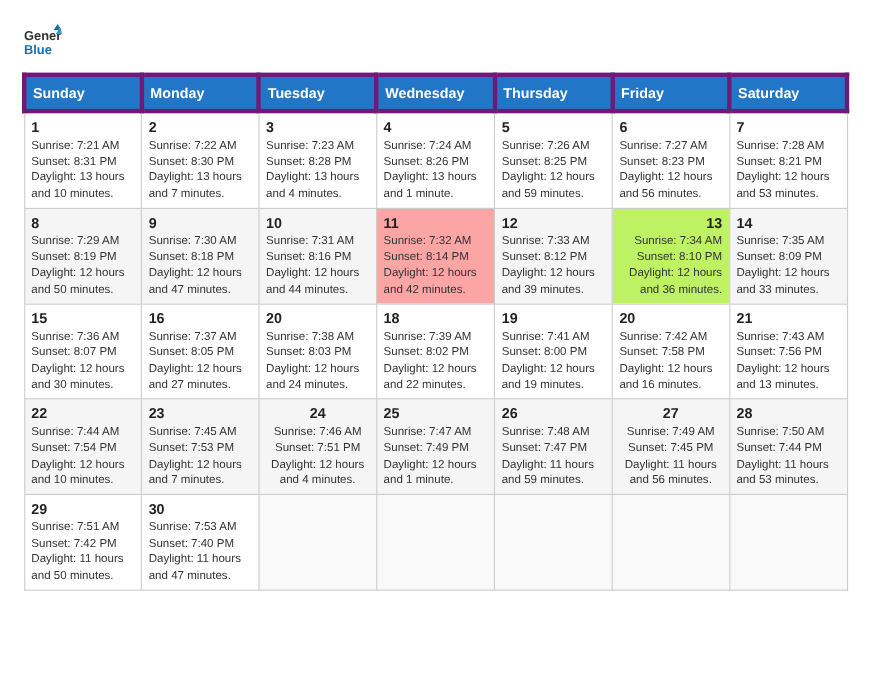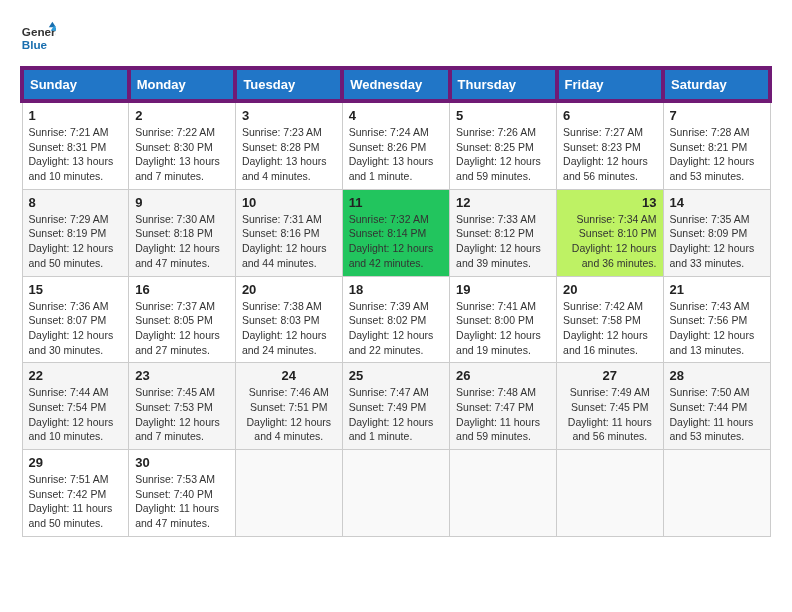--- a/index.html
+++ b/index.html
@@ -180,21 +180,21 @@
         <div class="day-info">
           Sunrise: 7:30 AM<br>Sunset: 8:18 PM<br>Daylight: 12 hours and 47 minutes.
         </div>
       </td>
         <td style="background: rgb(245, 245, 245);">
         <span class="day-num">10</span>
         <div class="day-info">
           Sunrise: 7:31 AM<br>Sunset: 8:16 PM<br>Daylight: 12 hours and 44 minutes.
         </div>
       </td>
-        <td style="background: #22c55e;">
+        <td style="background: #fca5a5;">
         <span class="day-num">11</span>
         <div class="day-info">
           Sunrise: 7:32 AM<br>Sunset: 8:14 PM<br>Daylight: 12 hours and 42 minutes.
         </div>
       </td>
         <td style="background: rgb(245, 245, 245);">
         <span class="day-num">12</span>
         <div class="day-info">
           Sunrise: 7:33 AM<br>Sunset: 8:12 PM<br>Daylight: 12 hours and 39 minutes.
         </div>

